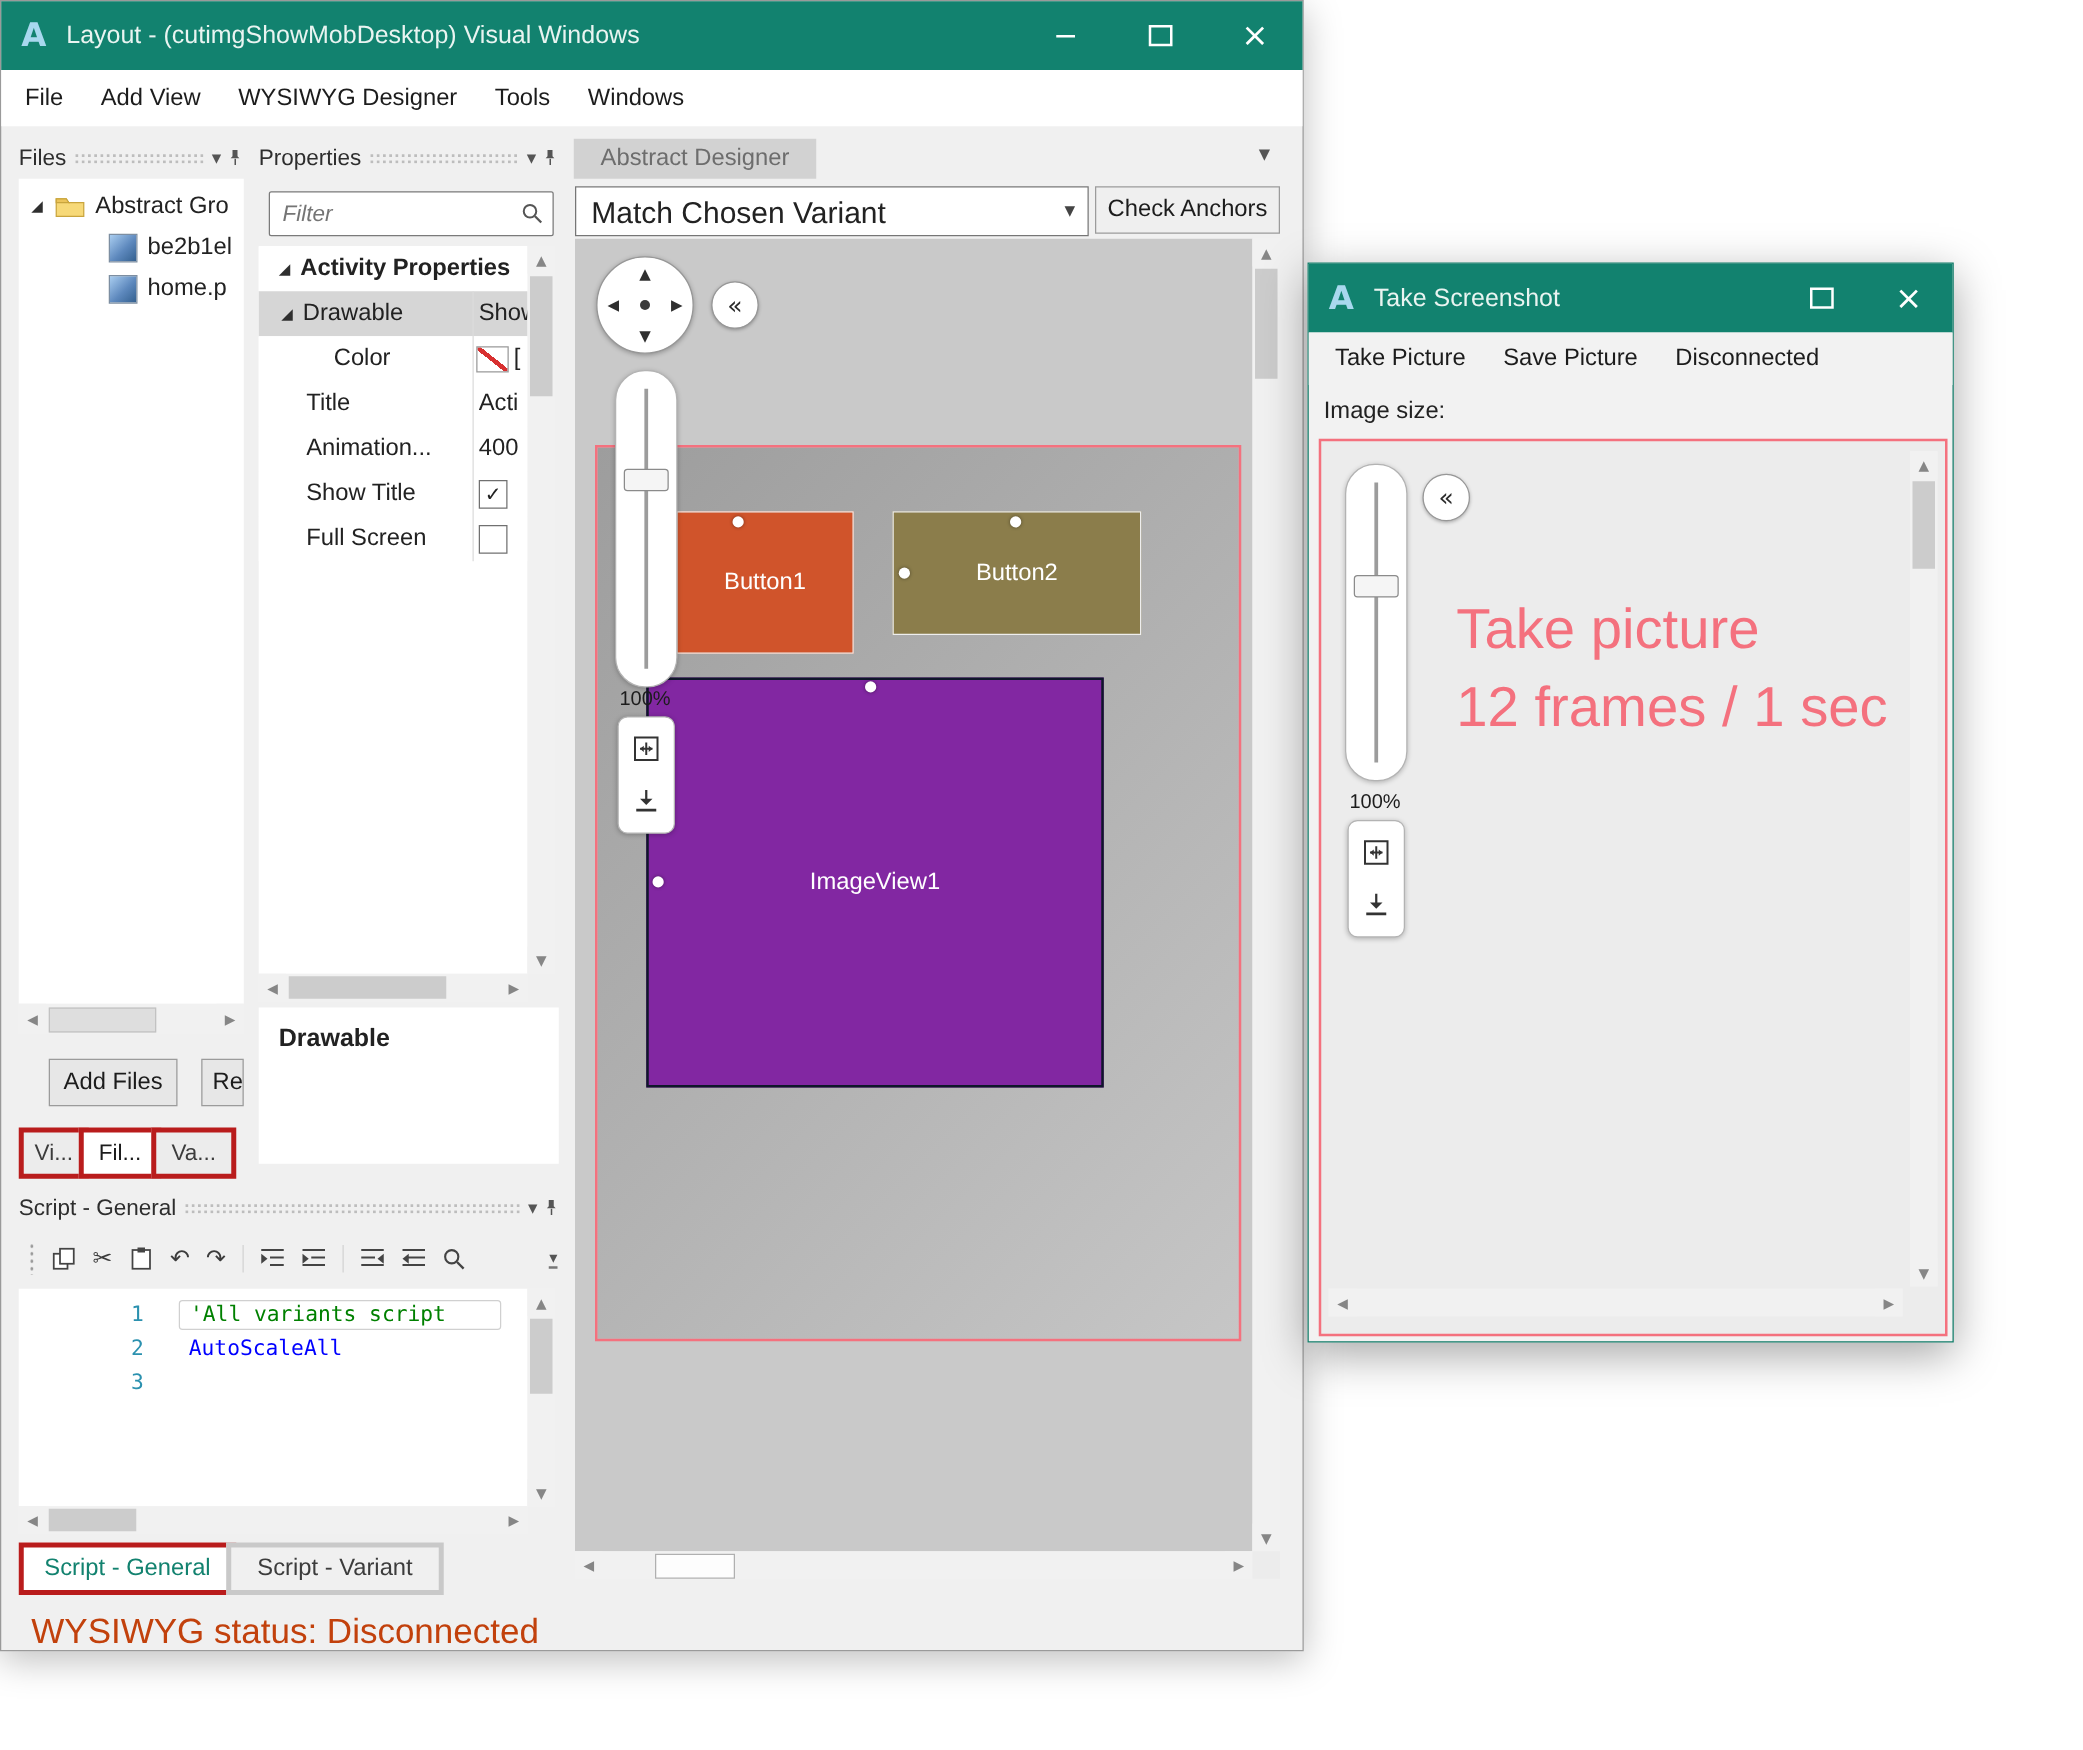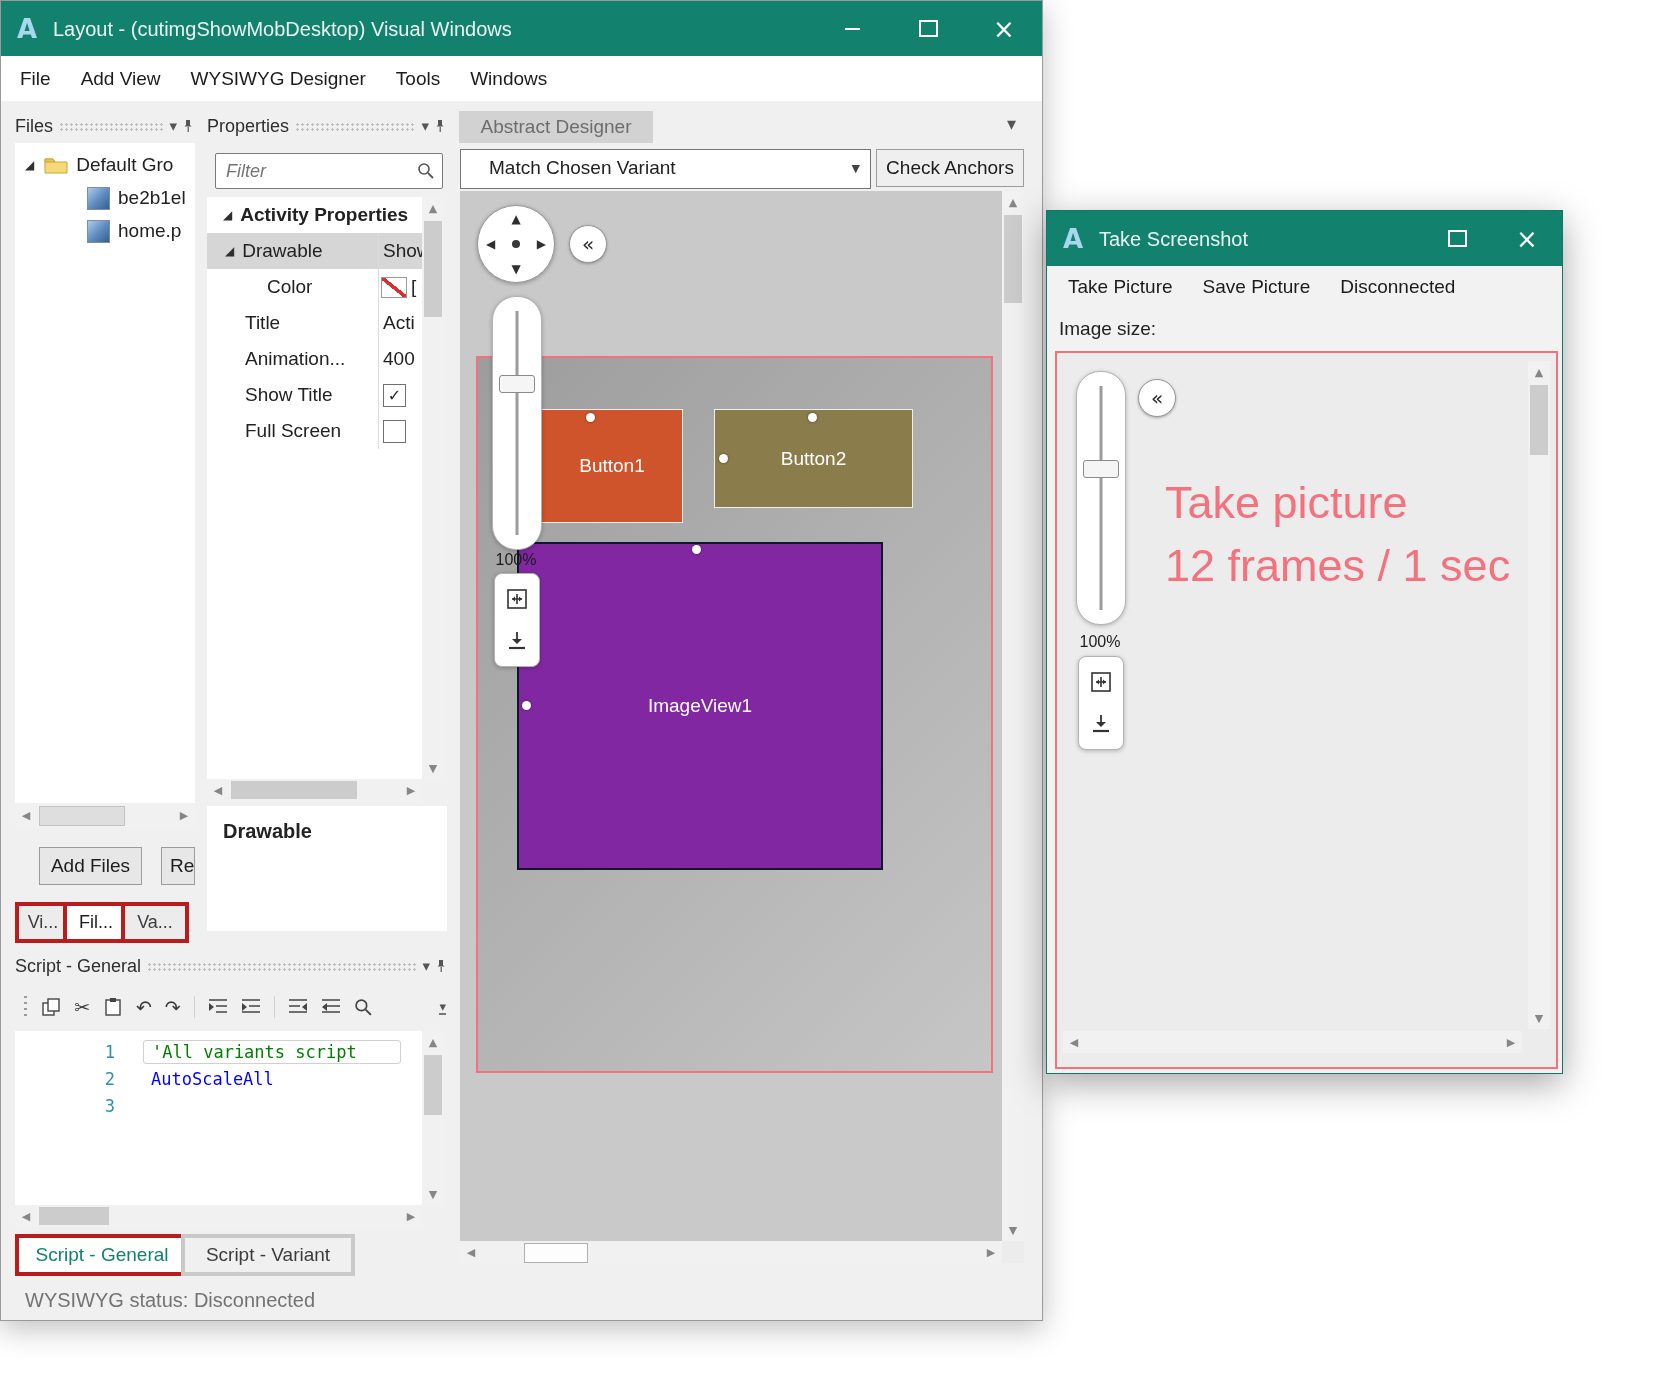--- a/index.html
+++ b/index.html
@@ -91,21 +91,21 @@
       </svg>
   </div>
 
   <div class="abs" style="left:14px;top:142px;width:180px;height:660px;background:#fff;overflow:hidden">
     <div class="abs f" style="left:0;top:6px;width:100%;height:32px">
       <span class="exp" style="margin-left:10px">◢</span>
       <svg width="24" height="18" viewBox="0 0 24 18" style="margin-left:10px">
           <path d="M1 3h8l2 3h12v11H1z" fill="#f7d978" stroke="#c9a53d"></path>
           <path d="M1 3h8l2 3H1z" fill="#ecc45a" stroke="#c9a53d"></path>
         </svg>
-      <span class="tree-label" style="margin-left:8px">Default Gro</span>
+      <span class="tree-label" style="margin-left:8px">Abstract Gro</span>
     </div>
     <div class="abs f" style="left:0;top:39px;width:100%;height:32px">
       <span class="imgthumb" style="margin-left:72px"></span>
       <span class="tree-label" style="margin-left:8px">be2b1el</span>
     </div>
     <div class="abs f" style="left:0;top:72px;width:100%;height:32px">
       <span class="imgthumb" style="margin-left:72px"></span>
       <span class="tree-label" style="margin-left:8px">home.p</span>
     </div>
   </div>
@@ -274,21 +274,21 @@
     <div class="sb-a" style="right:0;top:0;width:22px;height:22px">▶</div>
   </div>
 
   <div class="tab sel" style="left:14px;top:1233px;width:166px;height:34px;font-size:19px;color:var(--teal)">Script - General</div>
   <div class="tab" style="left:180px;top:1233px;width:166px;height:34px;font-size:19px;background:#f0f0f0;border-color:#c9c9c9">Script - Variant</div>
 
   <div class="abs center" style="left:458px;top:110px;width:194px;height:32px;background:#d2d2d2;color:#6d6d6d;font-size:19px">Abstract Designer</div>
   <span class="abs" style="left:1006px;top:112px;color:#555;font-size:18px;font-family:'DejaVu Sans',sans-serif">▾</span>
 
   <div class="abs" style="left:459px;top:148px;width:409px;height:38px;background:#fff;border:1px solid #767676">
-    <span style="position:absolute;left:28px;top:7px;font-size:19px">Match Chosen Variant</span>
+    <span style="position:absolute;left:12px;top:7px;font-size:24px">Match Chosen Variant</span>
     <span style="position:absolute;right:10px;top:12px;font-size:11px;color:#444;font-family:'DejaVu Sans',sans-serif">▼</span>
   </div>
   <button class="btn abs center" style="left:875px;top:148px;width:148px;height:38px;background:#efefef">Check Anchors</button>
 
   <div class="abs" style="left:459px;top:190px;width:542px;height:1050px;background:#c9c9c9;overflow:hidden">
 
     <div class="abs" style="left:16px;top:165px;width:513px;height:713px;border:2px solid var(--pink);background:linear-gradient(135deg,#9d9d9d,#c6c6c6)"></div>
 
     <div class="view" style="left:81px;top:218px;width:140px;height:112px;background:var(--button1);border:1px solid #eee">Button1</div>
     <div class="view" style="left:254px;top:218px;width:197px;height:97px;background:var(--button2);border:1px solid #eee">Button2</div>
@@ -340,21 +340,21 @@
     <div class="sb-a" style="left:0;bottom:0;width:22px;height:22px">▼</div>
   </div>
   <div class="sb" style="left:459px;top:1240px;width:542px;height:22px">
     <div class="sb-a" style="left:0;top:0;width:22px;height:22px">◀</div>
     <div class="sb-t" style="left:64px;top:2px;width:62px;height:18px;background:#fdfdfd;border:1px solid #b0b0b0"></div>
     <div class="sb-a" style="right:0;top:0;width:22px;height:22px">▶</div>
   </div>
   <div class="abs" style="left:1001px;top:1240px;width:22px;height:22px;background:#ececec"></div>
 
   <div class="abs" style="left:0;top:1280px;width:100%;height:39px">
-    <span style="position:absolute;left:24px;top:8px;font-size:20px;color:#737373">WYSIWYG status: Disconnected</span>
+    <span style="position:absolute;left:24px;top:8px;font-size:28px;color:#c2410c">WYSIWYG status: Disconnected</span>
   </div>
 </div>
 
 <div class="window" style="left:1046px;top:210px;width:515px;height:862px;background:#f2f2f2;border:1px solid #0e7a66;box-shadow:0 10px 34px rgba(0,0,0,.35)">
 
   <div class="titlebar">
     <span class="logo">A</span>
     <span class="title-text">Take Screenshot</span>
     <div class="win-btn center" style="right:70px;width:70px">
         <span class="box"></span>

